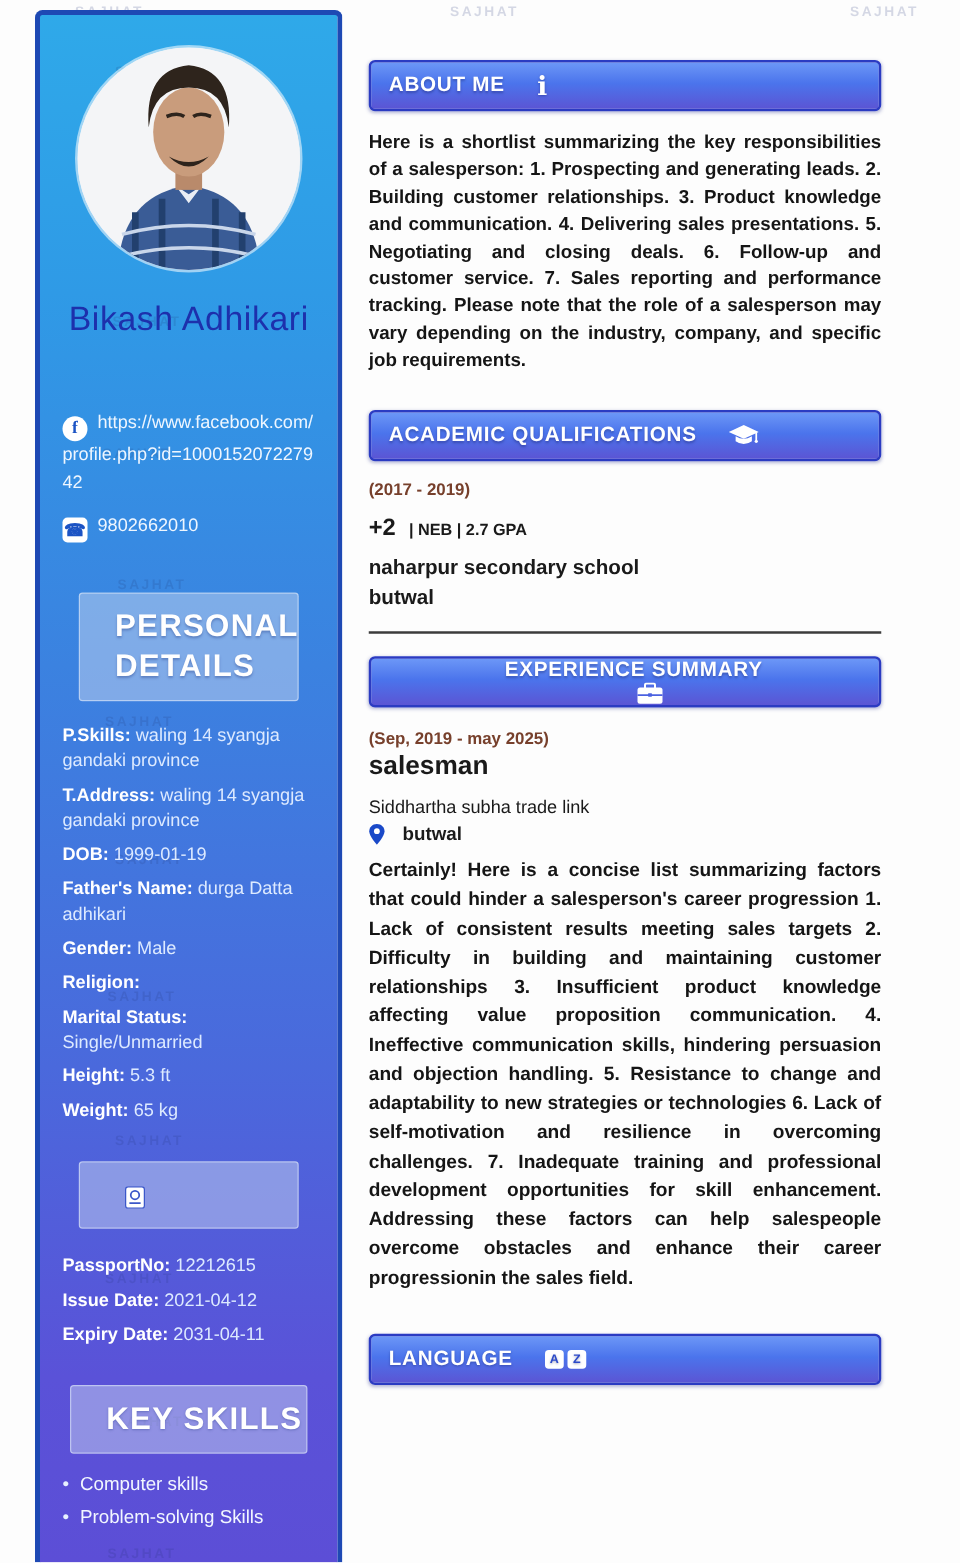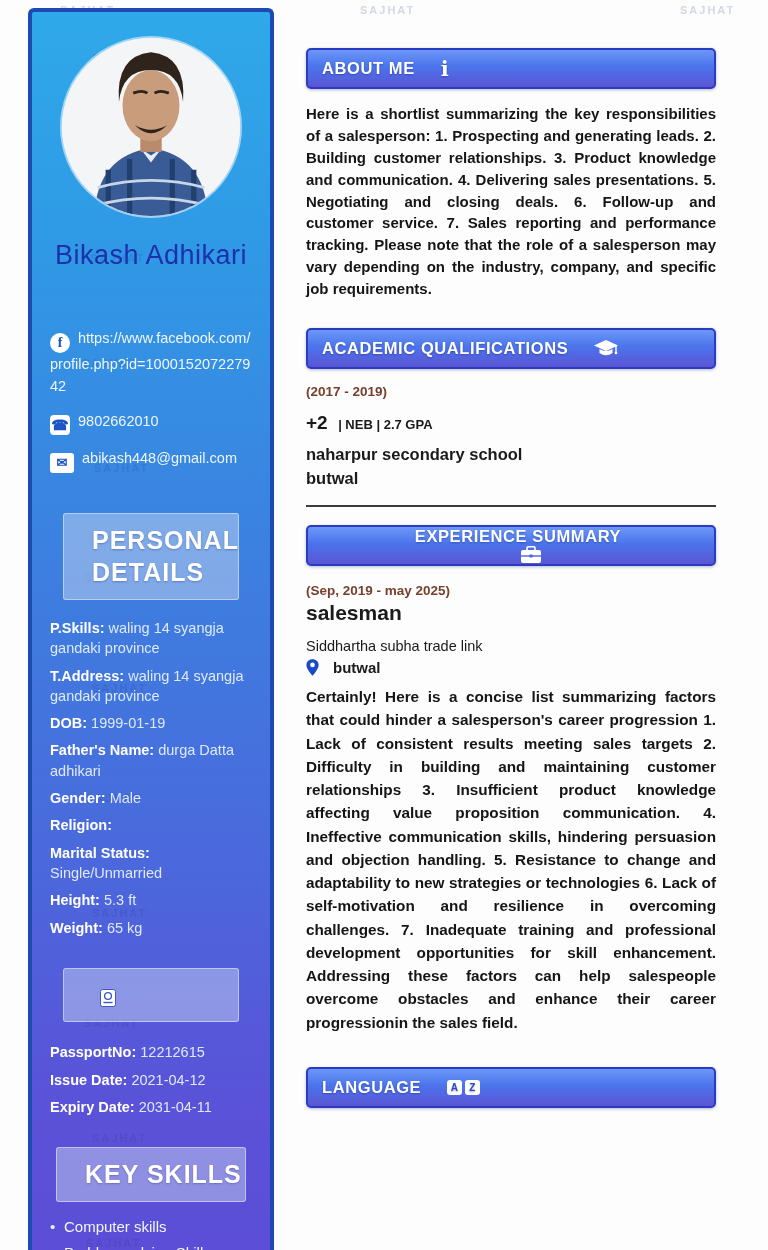--- a/index.html
+++ b/index.html
@@ -89,21 +89,21 @@
   .dl { color:#ffffff; font-weight:700; }
   .dv { color:#ddeaff; font-weight:400; }
 
   .skills { margin-top:16px; list-style:none; font-size:15px; color:#f2f7ff; }
   .skills li { margin-bottom:9px; padding-left:14px; position:relative; font-weight:500; }
   .skills li::before { content:"•"; position:absolute; left:0; top:0; color:#e8f1ff; }
 
   
   .main {
     position:absolute;
-    left:306px; top:0;
+    left:295px; top:0;
     width:410px;
   }
   .hbar {
     margin-top:0;
     height:41px;
     width:100%;
     background:linear-gradient(180deg, #6c97f7 0%, #4b74ec 45%, #5b55d4 100%);
     border:2px solid #2b3bc2;
     border-radius:5px;
     display:flex; align-items:center;
@@ -191,23 +191,20 @@
 
     <div class="side-name">Bikash Adhikari</div>
 
     <div class="contact">
       <div class="c-row">
         <span class="c-ico">f</span><span class="c-val">https://www.facebook.com/profile.php?id=100015207227942</span>
       </div>
       <div class="c-row">
         <span class="c-ico sq">☎</span><span class="c-val">9802662010</span>
       </div>
-      <div class="c-row">
-        <span class="c-ico env">✉</span><span class="c-val">abikash448@gmail.com</span>
-      </div>
     </div>
 
     <div class="side-box">
       <span>PERSONAL DETAILS</span>
     </div>
     <div class="details">
       <div class="d-row"><span class="dl">P.Skills:</span> <span class="dv">waling 14 syangja gandaki province</span></div>
       <div class="d-row"><span class="dl">T.Address:</span> <span class="dv">waling 14 syangja gandaki province</span></div>
       <div class="d-row"><span class="dl">DOB:</span> <span class="dv">1999-01-19</span></div>
       <div class="d-row"><span class="dl">Father's Name:</span> <span class="dv">durga Datta adhikari</span></div>

